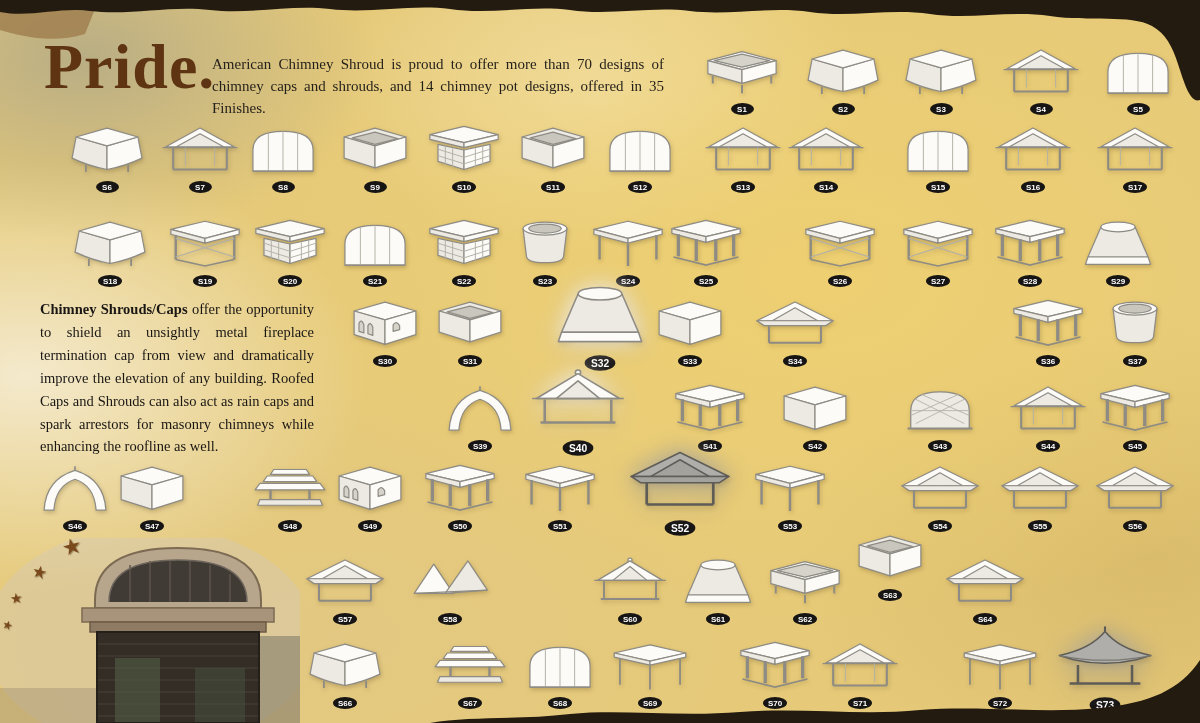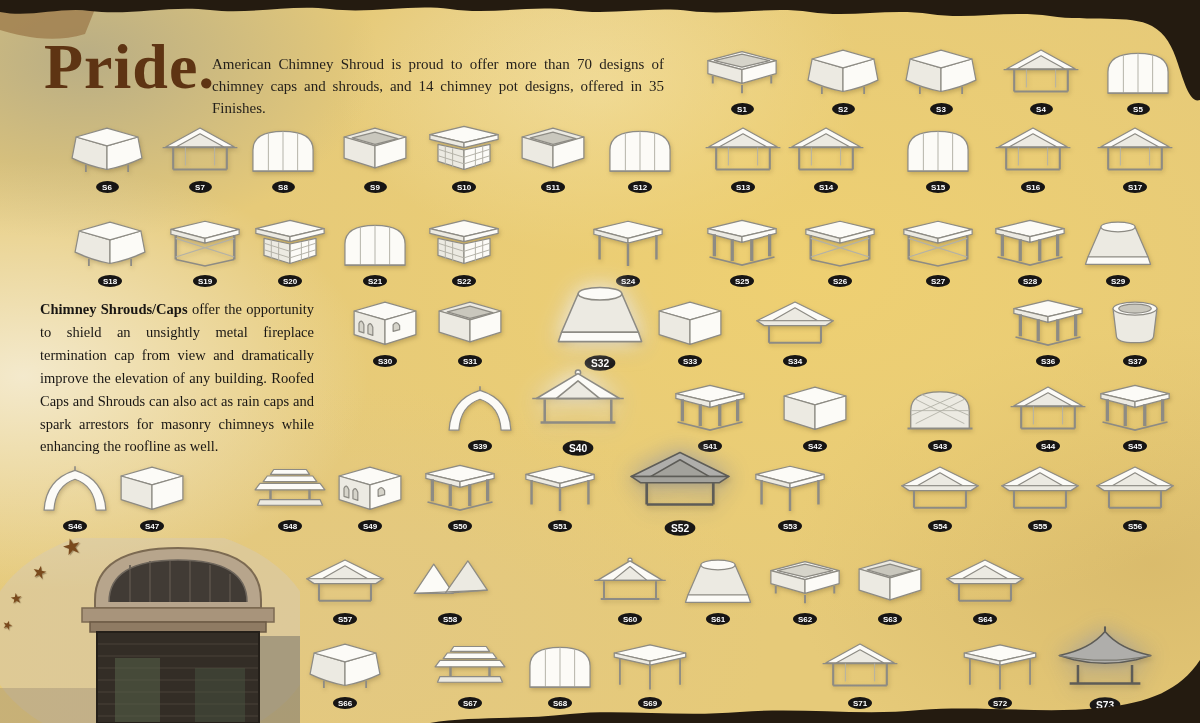--- a/index.html
+++ b/index.html
@@ -240,29 +240,36 @@
       <div class="item" style="left: 416px; top: 218px;"><div class="ic">
           <svg viewBox="0 0 100 64">
             <polygon points="8,13 50,3 92,13 50,23" style="fill:#fcfbf7;stroke:#8d8b84;stroke-width:1.5;stroke-linejoin:round;stroke-linecap:round"></polygon>
             <polygon points="8,13 8,19 50,29 50,23" style="fill:#eceae2;stroke:#8d8b84;stroke-width:1.5;stroke-linejoin:round;stroke-linecap:round"></polygon>
             <polygon points="92,13 92,19 50,29 50,23" style="fill:#fcfbf7;stroke:#8d8b84;stroke-width:1.5;stroke-linejoin:round;stroke-linecap:round"></polygon>
             <polygon points="18,25 18,46 50,56 50,32" style="fill:#eceae2;stroke:#8d8b84;stroke-width:1.5;stroke-linejoin:round;stroke-linecap:round"></polygon>
             <polygon points="82,25 82,46 50,56 50,32" style="fill:#fcfbf7;stroke:#8d8b84;stroke-width:1.5;stroke-linejoin:round;stroke-linecap:round"></polygon>
             <path d="M18,31 L50,41 M18,39 L50,49 M82,31 L50,41 M82,39 L50,49 M27,27 V50 M36,30 V53 M64,30 V53 M73,27 V50" style="stroke:#b3b1a7;stroke-width:1.2;fill:none"></path>
           </svg>
         </div><div class="badge">S22</div></div>
+      <div class="item" style="left: 497px; top: 218px;"><div class="ic">
+          <svg viewBox="0 0 100 64">
+            <path d="M23,13 L27,46 Q27,55 50,55 Q73,55 73,46 L77,13" style="fill:#eceae2;stroke:#8d8b84;stroke-width:1.5;stroke-linejoin:round;stroke-linecap:round"></path>
+            <ellipse cx="50" cy="13" rx="27" ry="8" style="fill:#fcfbf7;stroke:#8d8b84;stroke-width:1.5;stroke-linejoin:round;stroke-linecap:round"></ellipse>
+            <ellipse cx="50" cy="13" rx="20" ry="5.5" style="fill:#c9c7bd;stroke:#8d8b84;stroke-width:1.5;stroke-linejoin:round;stroke-linecap:round"></ellipse>
+          </svg>
+        </div><div class="badge">S23</div></div>
       <div class="item" style="left: 580px; top: 218px;"><div class="ic">
           <svg viewBox="0 0 100 64">
             <polygon points="8,14 50,4 92,14 50,25" style="fill:#fcfbf7;stroke:#8d8b84;stroke-width:1.5;stroke-linejoin:round;stroke-linecap:round"></polygon>
             <polygon points="8,14 8,20 50,31 50,25" style="fill:#eceae2;stroke:#8d8b84;stroke-width:1.5;stroke-linejoin:round;stroke-linecap:round"></polygon>
             <polygon points="92,14 92,20 50,31 50,25" style="fill:#fcfbf7;stroke:#8d8b84;stroke-width:1.5;stroke-linejoin:round;stroke-linecap:round"></polygon>
             <path d="M15,21 V51 M50,32 V59 M85,21 V51" style="stroke:#8d8b84;fill:none;stroke-width:3"></path>
           </svg>
         </div><div class="badge">S24</div></div>
-      <div class="item" style="left: 694px; top: 218px;"><div class="ic">
+      <div class="item" style="left: 658px; top: 218px;"><div class="ic">
           <svg viewBox="0 0 100 64">
             <polygon points="8,13 50,3 92,13 50,23" style="fill:#fcfbf7;stroke:#8d8b84;stroke-width:1.5;stroke-linejoin:round;stroke-linecap:round"></polygon>
             <polygon points="8,13 8,19 50,30 50,23" style="fill:#eceae2;stroke:#8d8b84;stroke-width:1.5;stroke-linejoin:round;stroke-linecap:round"></polygon>
             <polygon points="92,13 92,19 50,30 50,23" style="fill:#fcfbf7;stroke:#8d8b84;stroke-width:1.5;stroke-linejoin:round;stroke-linecap:round"></polygon>
             <path d="M16,20 V47 M38,26 V53 M62,26 V53 M84,20 V47" style="stroke:#8d8b84;fill:none;stroke-width:4"></path>
             <path d="M10,48 L50,58 L90,48" style="stroke:#8d8b84;fill:none;stroke-width:2.2"></path>
           </svg>
         </div><div class="badge">S25</div></div>
       <div class="item" style="left: 792px; top: 218px;"><div class="ic">
           <svg viewBox="0 0 100 64">
@@ -534,21 +541,21 @@
         </div><div class="badge">S61</div></div>
       <div class="item" style="left: 757px; top: 556px;"><div class="ic">
           <svg viewBox="0 0 100 64">
             <polygon points="8,18 50,7 92,18 50,29" style="fill:#fcfbf7;stroke:#8d8b84;stroke-width:1.5;stroke-linejoin:round;stroke-linecap:round"></polygon>
             <polygon points="16,18 50,10 84,18 50,26" style="fill:#d6d4ca;stroke:#8d8b84;stroke-width:1.5;stroke-linejoin:round;stroke-linecap:round"></polygon>
             <polygon points="8,18 8,34 50,46 50,29" style="fill:#eceae2;stroke:#8d8b84;stroke-width:1.5;stroke-linejoin:round;stroke-linecap:round"></polygon>
             <polygon points="92,18 92,34 50,46 50,29" style="fill:#fcfbf7;stroke:#8d8b84;stroke-width:1.5;stroke-linejoin:round;stroke-linecap:round"></polygon>
             <path d="M14,37 V46 M50,48 V58 M86,37 V46" style="stroke:#8d8b84;fill:none;stroke-width:2.4"></path>
           </svg>
         </div><div class="badge">S62</div></div>
-      <div class="item" style="left: 842px; top: 556px; text-decoration: underline;"><div class="ic">
+      <div class="item" style="left: 842px; top: 532px; text-decoration: underline;"><div class="ic">
           <svg viewBox="0 0 100 64">
             <polygon points="50,5 88,16 50,27 12,16" style="fill:#eceae2;stroke:#8d8b84;stroke-width:1.5;stroke-linejoin:round;stroke-linecap:round"></polygon>
             <polygon points="50,10 78,18 50,25 22,17" style="fill:#c9c7bd;stroke:#8d8b84;stroke-width:1.5;stroke-linejoin:round;stroke-linecap:round"></polygon>
             <polygon points="12,16 12,42 50,54 50,27" style="fill:#eceae2;stroke:#8d8b84;stroke-width:1.5;stroke-linejoin:round;stroke-linecap:round"></polygon>
             <polygon points="88,16 88,42 50,54 50,27" style="fill:#fcfbf7;stroke:#8d8b84;stroke-width:1.5;stroke-linejoin:round;stroke-linecap:round"></polygon>
           </svg>
         </div><div class="badge">S63</div></div>
       <div class="item" style="left: 937px; top: 556px;"><div class="ic">
           <svg viewBox="0 0 100 64">
             <polygon points="3,28 50,5 97,28" style="fill:#fcfbf7;stroke:#8d8b84;stroke-width:1.5;stroke-linejoin:round;stroke-linecap:round"></polygon>
@@ -582,20 +589,29 @@
           </svg>
         </div><div class="badge">S68</div></div>
       <div class="item" style="left: 602px; top: 640px;"><div class="ic">
           <svg viewBox="0 0 100 64">
             <polygon points="6,16 50,6 94,16 50,26" style="fill:#fcfbf7;stroke:#8d8b84;stroke-width:1.5;stroke-linejoin:round;stroke-linecap:round"></polygon>
             <polygon points="6,16 6,21 50,31 50,26" style="fill:#eceae2;stroke:#8d8b84;stroke-width:1.5;stroke-linejoin:round;stroke-linecap:round"></polygon>
             <polygon points="94,16 94,21 50,31 50,26" style="fill:#fcfbf7;stroke:#8d8b84;stroke-width:1.5;stroke-linejoin:round;stroke-linecap:round"></polygon>
             <path d="M13,22 V55 M50,32 V61 M87,22 V55" style="stroke:#8d8b84;fill:none;stroke-width:2.2"></path>
           </svg>
         </div><div class="badge">S69</div></div>
+      <div class="item" style="left: 727px; top: 640px;"><div class="ic">
+          <svg viewBox="0 0 100 64">
+            <polygon points="8,13 50,3 92,13 50,23" style="fill:#fcfbf7;stroke:#8d8b84;stroke-width:1.5;stroke-linejoin:round;stroke-linecap:round"></polygon>
+            <polygon points="8,13 8,19 50,30 50,23" style="fill:#eceae2;stroke:#8d8b84;stroke-width:1.5;stroke-linejoin:round;stroke-linecap:round"></polygon>
+            <polygon points="92,13 92,19 50,30 50,23" style="fill:#fcfbf7;stroke:#8d8b84;stroke-width:1.5;stroke-linejoin:round;stroke-linecap:round"></polygon>
+            <path d="M16,20 V47 M38,26 V53 M62,26 V53 M84,20 V47" style="stroke:#8d8b84;fill:none;stroke-width:4"></path>
+            <path d="M10,48 L50,58 L90,48" style="stroke:#8d8b84;fill:none;stroke-width:2.2"></path>
+          </svg>
+        </div><div class="badge">S70</div></div>
       <div class="item" style="left: 812px; top: 640px;"><div class="ic">
           <svg viewBox="0 0 100 64">
             <path d="M4,29 H96" style="stroke:#8d8b84;fill:none;stroke-width:1.5"></path>
             <polygon points="8,28 50,5 92,28" style="fill:#fcfbf7;stroke:#8d8b84;stroke-width:1.5;stroke-linejoin:round;stroke-linecap:round"></polygon>
             <polygon points="21,28 50,12 79,28" style="fill:#eceae2;stroke:#8d8b84;stroke-width:1.5;stroke-linejoin:round;stroke-linecap:round"></polygon>
             <path d="M17,29 V56 M83,29 V56 M17,56 H83" style="stroke:#8d8b84;fill:none;stroke-width:2.6"></path>
             <path d="M32,29 V51 M68,29 V51" style="stroke:#b3b1a7;stroke-width:1.2;fill:none"></path>
           </svg>
         </div><div class="badge">S71</div></div>
       <div class="item" style="left: 952px; top: 640px;"><div class="ic">

